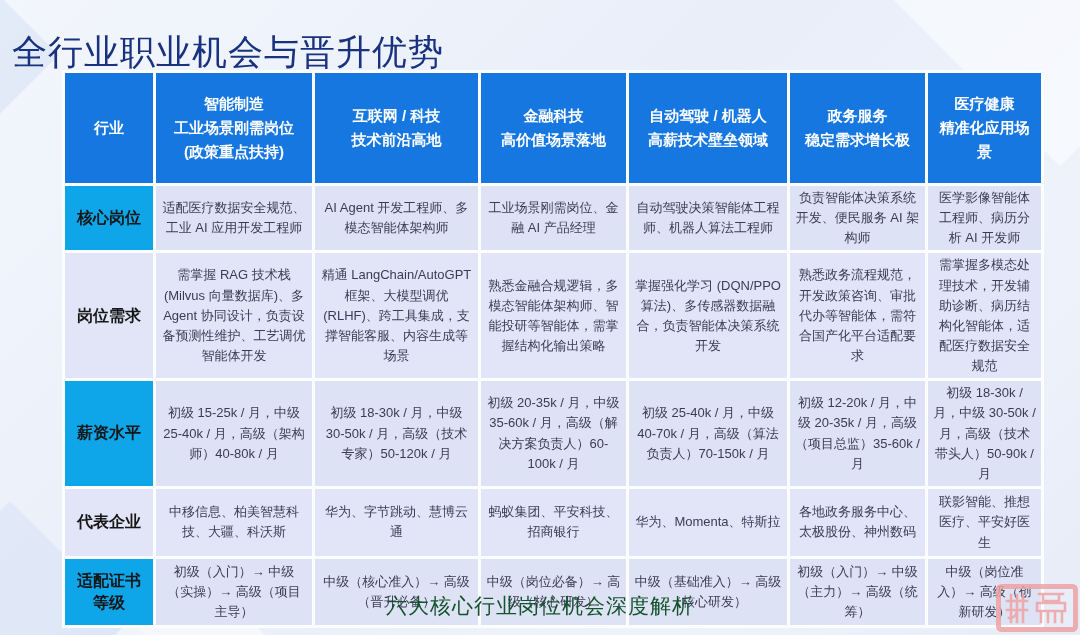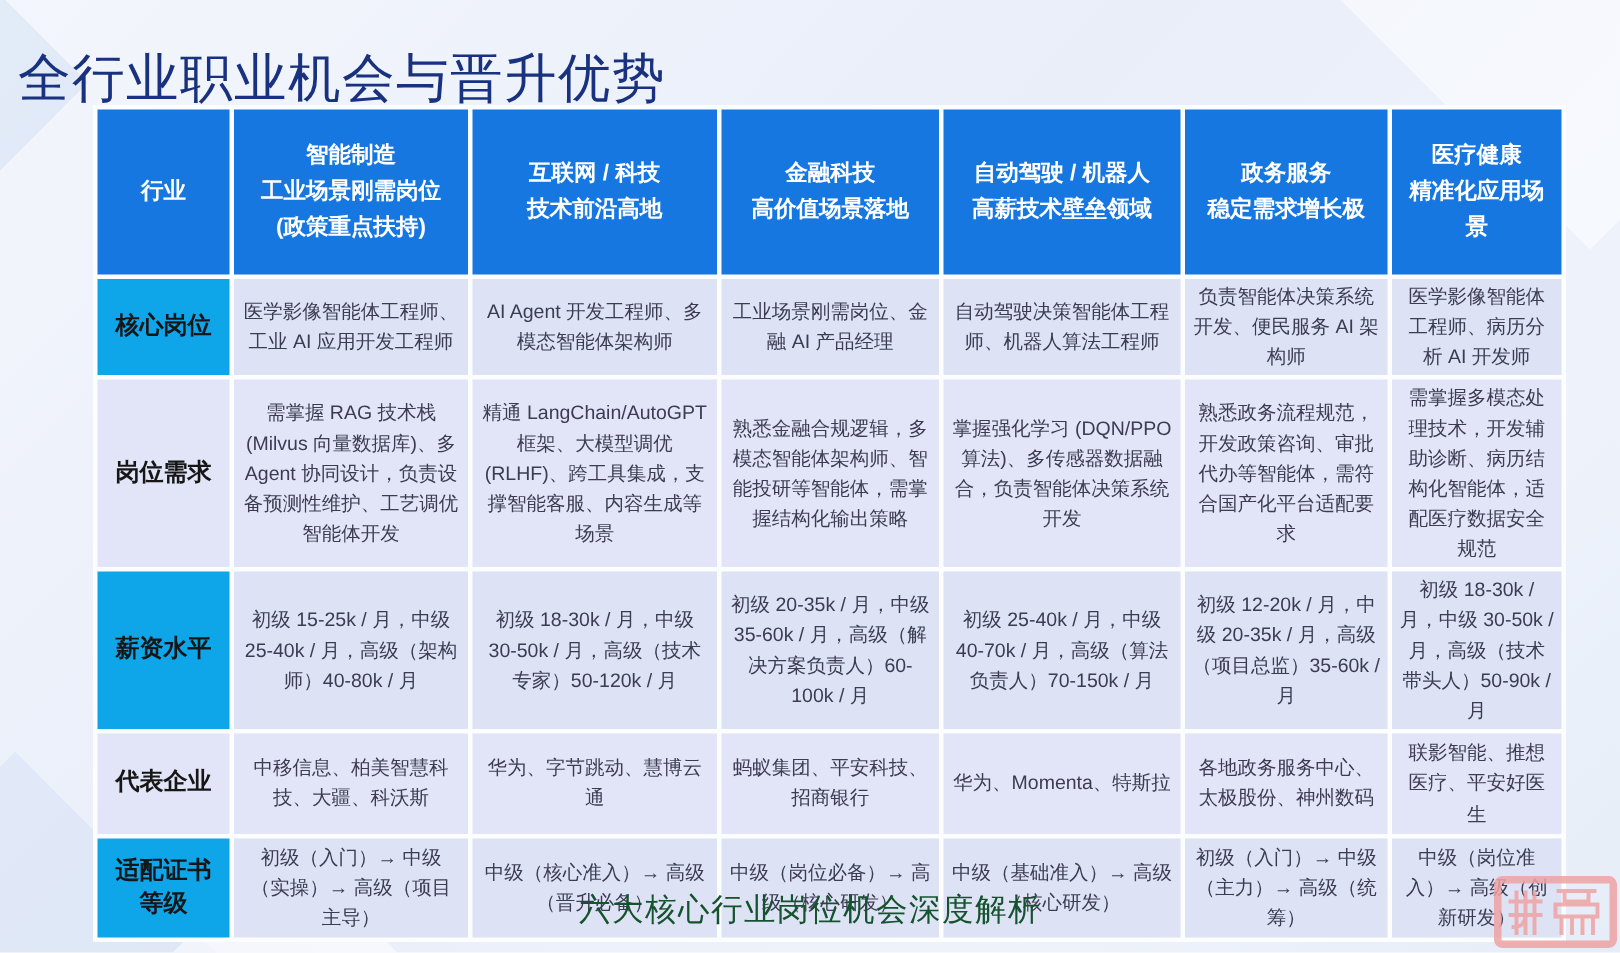--- a/index.html
+++ b/index.html
@@ -88,21 +88,21 @@
 高薪技术壁垒领域</th>
       <th>政务服务
 稳定需求增长极</th>
       <th>医疗健康
 精准化应用场景</th>
     </tr>
   </thead>
   <tbody>
     <tr>
       <th>核心岗位</th>
-      <td>医学影像智能体工程师、工业 AI 应用开发工程师</td>
+      <td>适配医疗数据安全规范、工业 AI 应用开发工程师</td>
       <td>AI Agent 开发工程师、多模态智能体架构师</td>
       <td>工业场景刚需岗位、金融 AI 产品经理</td>
       <td>自动驾驶决策智能体工程师、机器人算法工程师</td>
       <td>负责智能体决策系统开发、便民服务 AI 架构师</td>
       <td>医学影像智能体工程师、病历分析 AI 开发师</td>
     </tr>
     <tr>
       <th>岗位需求</th>
       <td>需掌握 RAG 技术栈 (Milvus 向量数据库)、多 Agent 协同设计，负责设备预测性维护、工艺调优智能体开发</td>
       <td>精通 LangChain/AutoGPT 框架、大模型调优 (RLHF)、跨工具集成，支撑智能客服、内容生成等场景</td>

